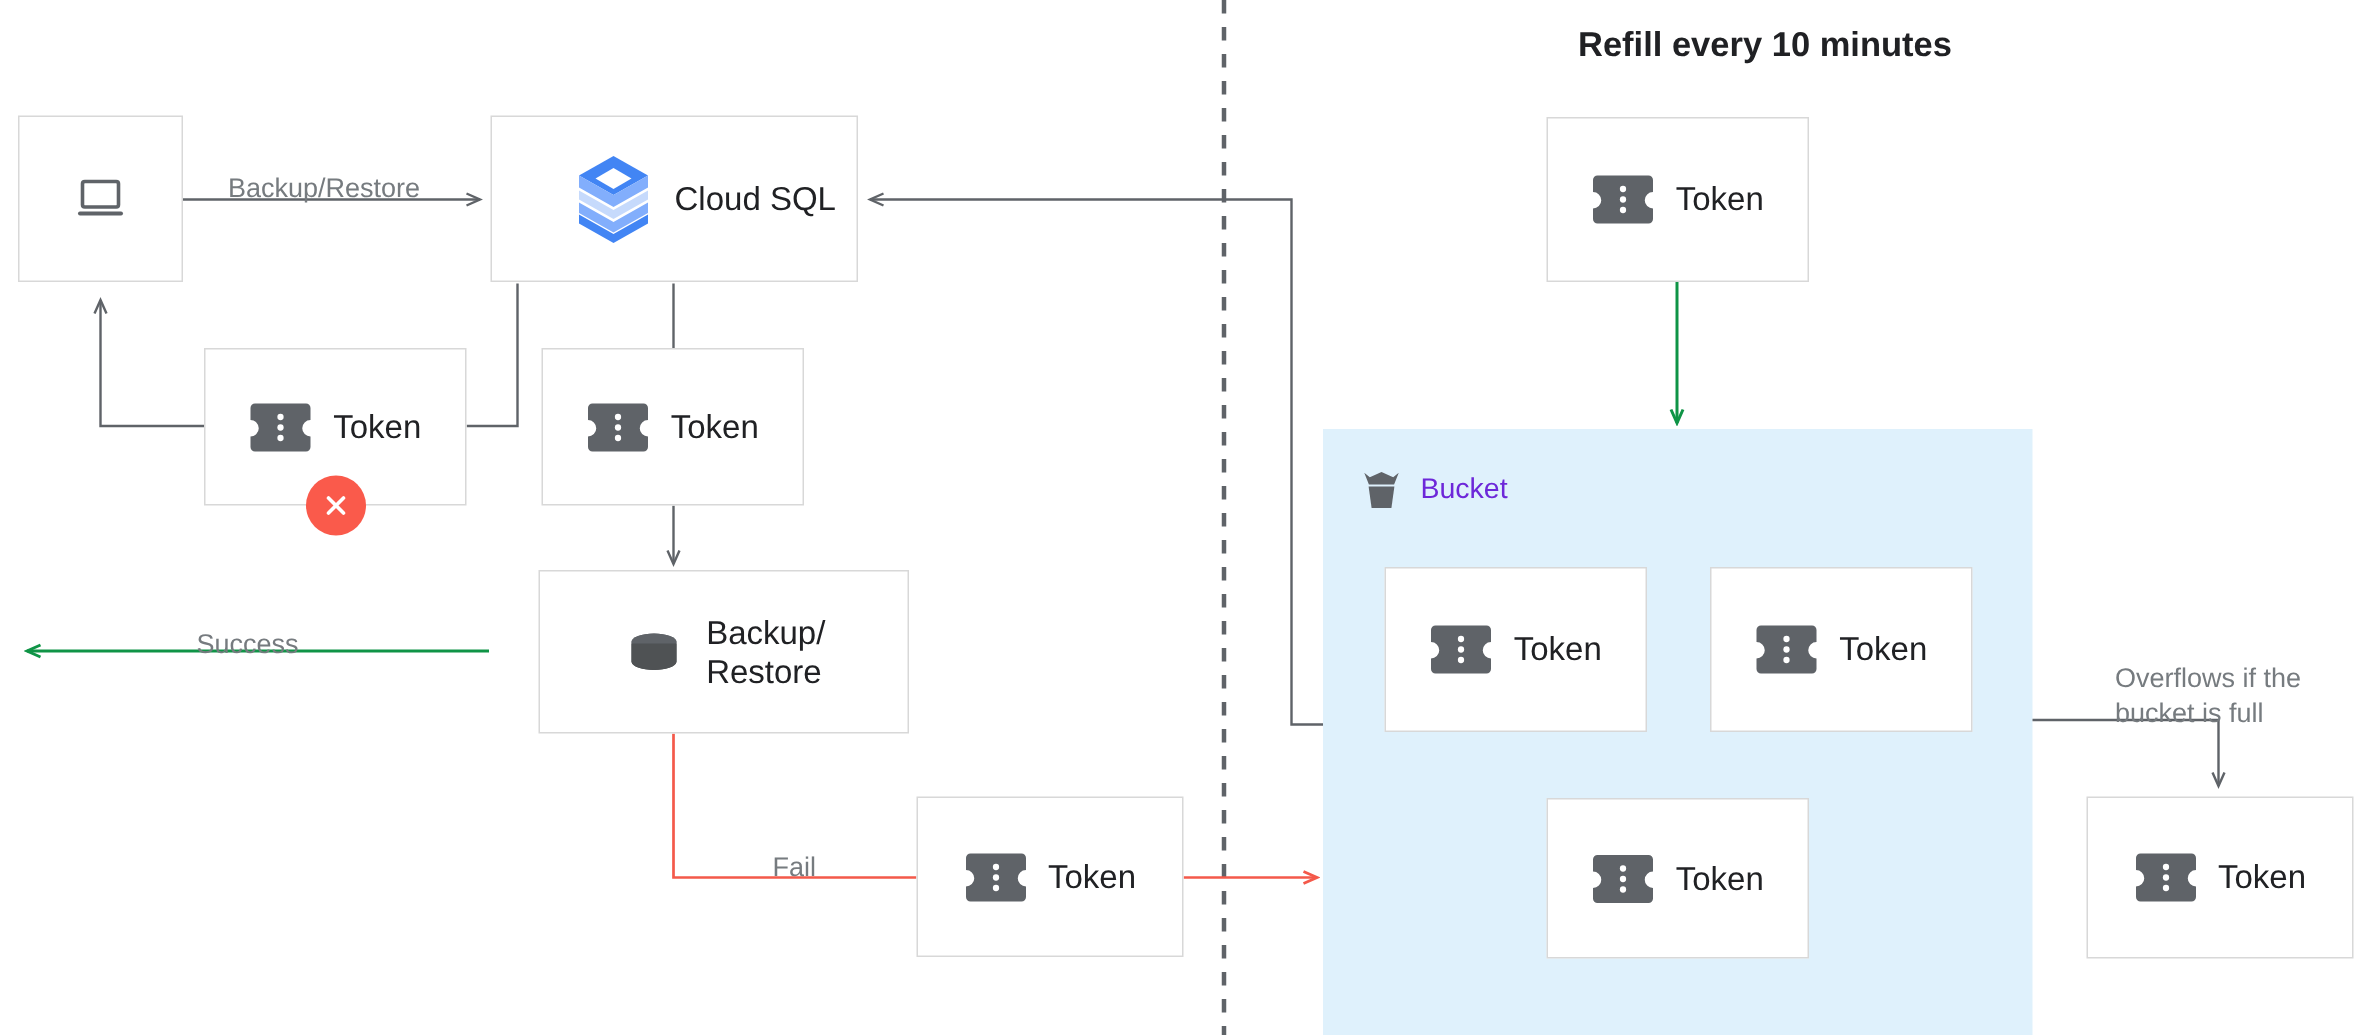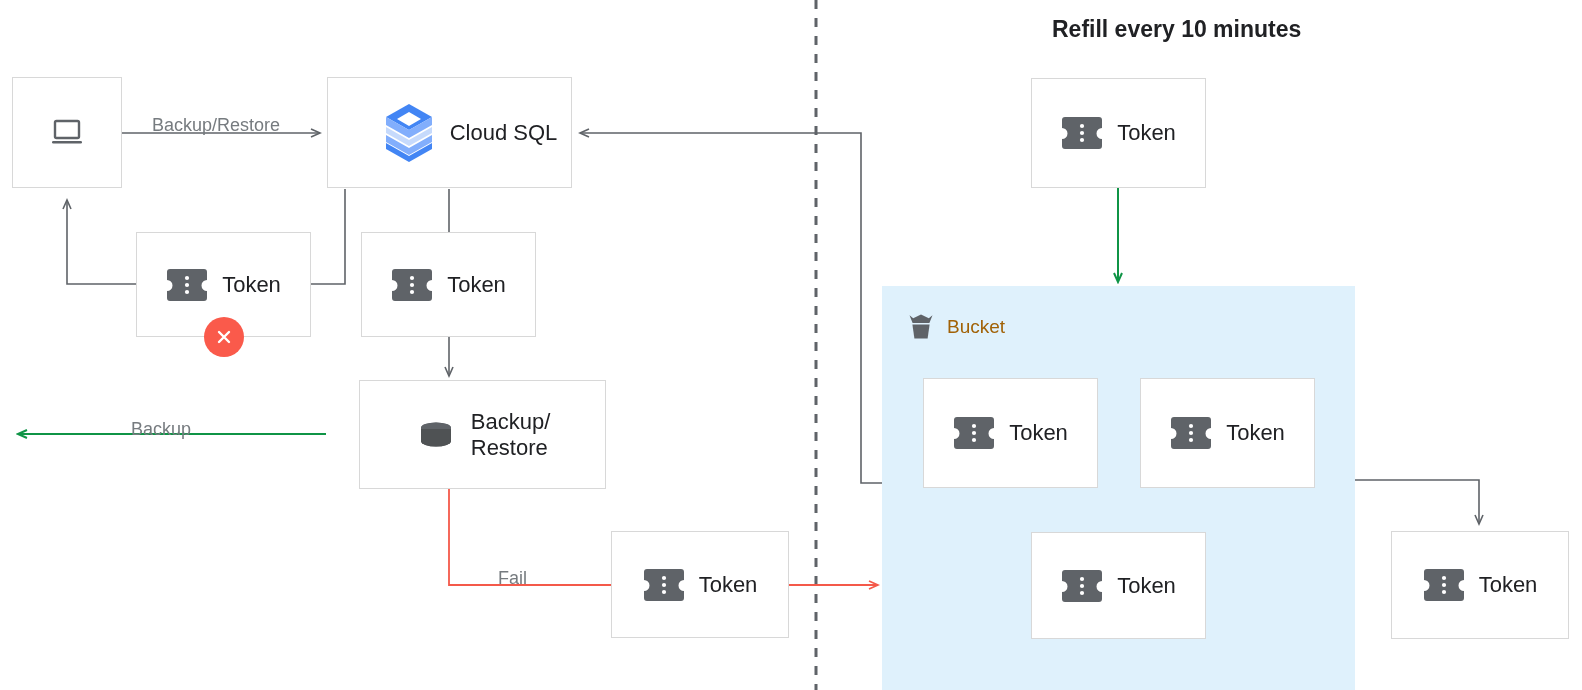--- a/index.html
+++ b/index.html
@@ -42,21 +42,21 @@
     background: #dff1fc;
   }
   .bucket-head {
     position: absolute;
     display: flex;
     align-items: center;
     gap: 10px;
   }
   .bucket-head-label {
     font-size: 19px;
-    color: #a16207;
+    color: #6d28d9;
   }
   .title {
     position: absolute;
     font-size: 23px;
     font-weight: bold;
     color: #202124;
     white-space: nowrap;
   }
   .edge-label {
     position: absolute;
@@ -265,18 +265,20 @@
         <circle cx="21" cy="10" r="2.1" fill="#ffffff"></circle>
         <circle cx="21" cy="17" r="2.1" fill="#ffffff"></circle>
         <circle cx="21" cy="24" r="2.1" fill="#ffffff"></circle>
       </svg>
     </span>
     <span class="node-label">Token</span>
   </div>
 
   <div class="edge-label" style="left:152px; top:98px;">Backup/Restore</div>
 
-  <div class="edge-label" style="left:131px; top:402px;">Backup</div>
-
-  <div class="edge-label" style="left:498px; top:551px;">Fail</div>
-
+  <div class="edge-label" style="left:131px; top:402px;">Success</div>
+
+  <div class="edge-label" style="left:515px; top:551px;">Fail</div>
+
+  <div class="edge-label" style="left:1410px; top:425px;">Overflows if the
+bucket is full</div>
 
 </div>
 
 </body></html>

